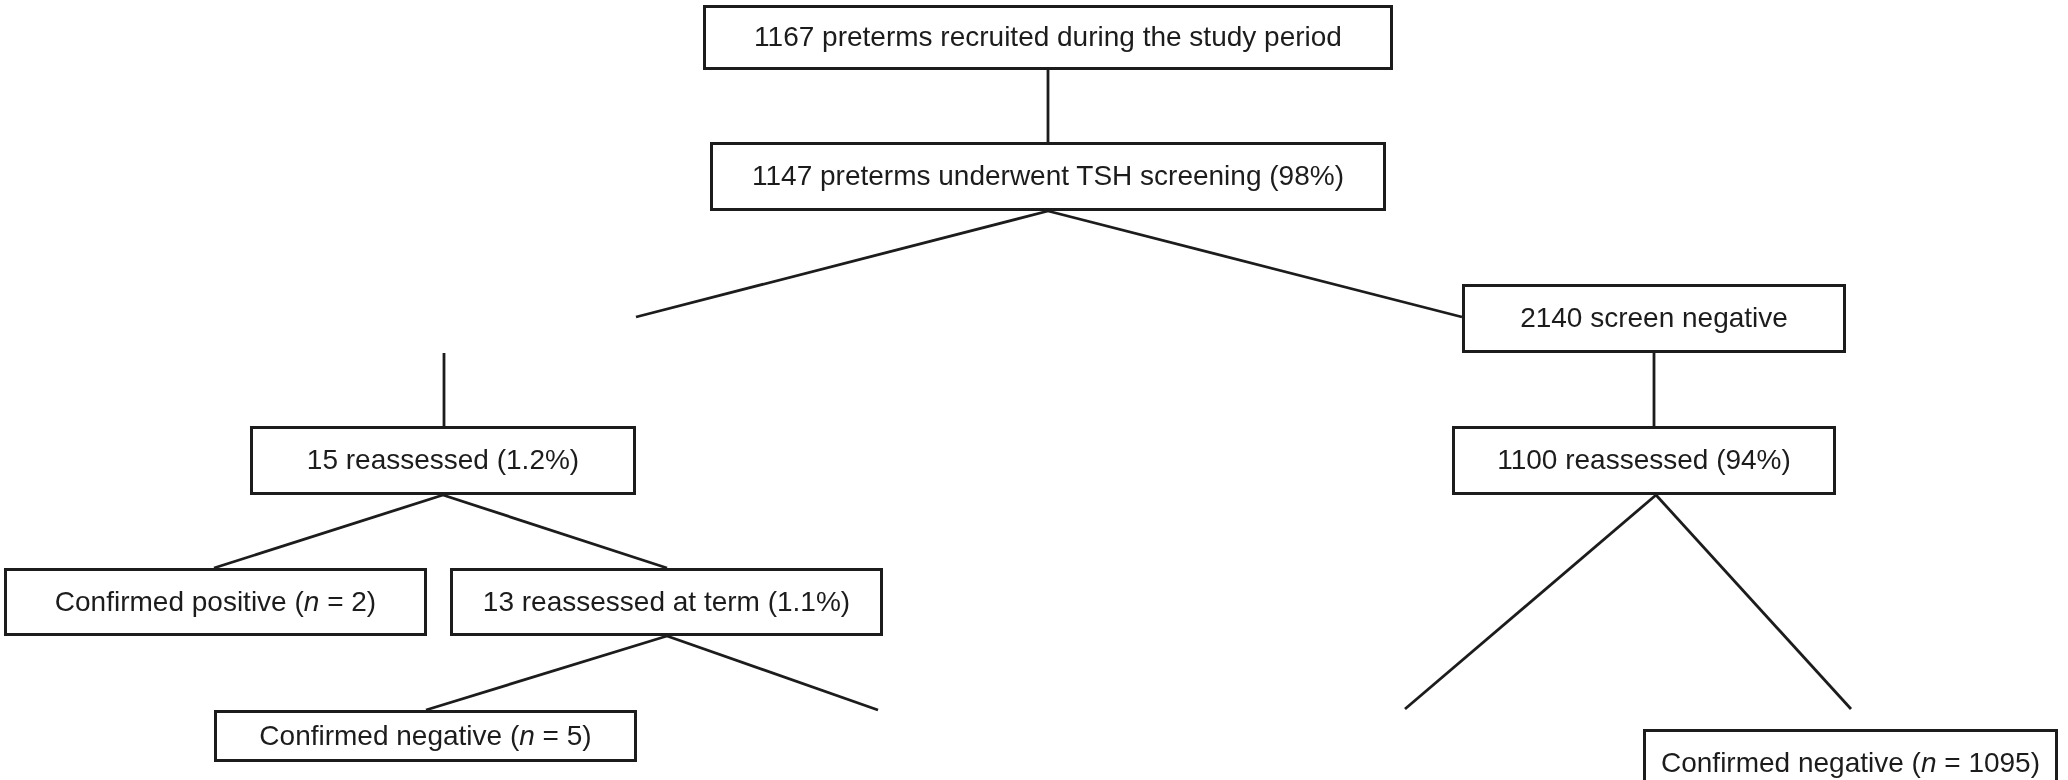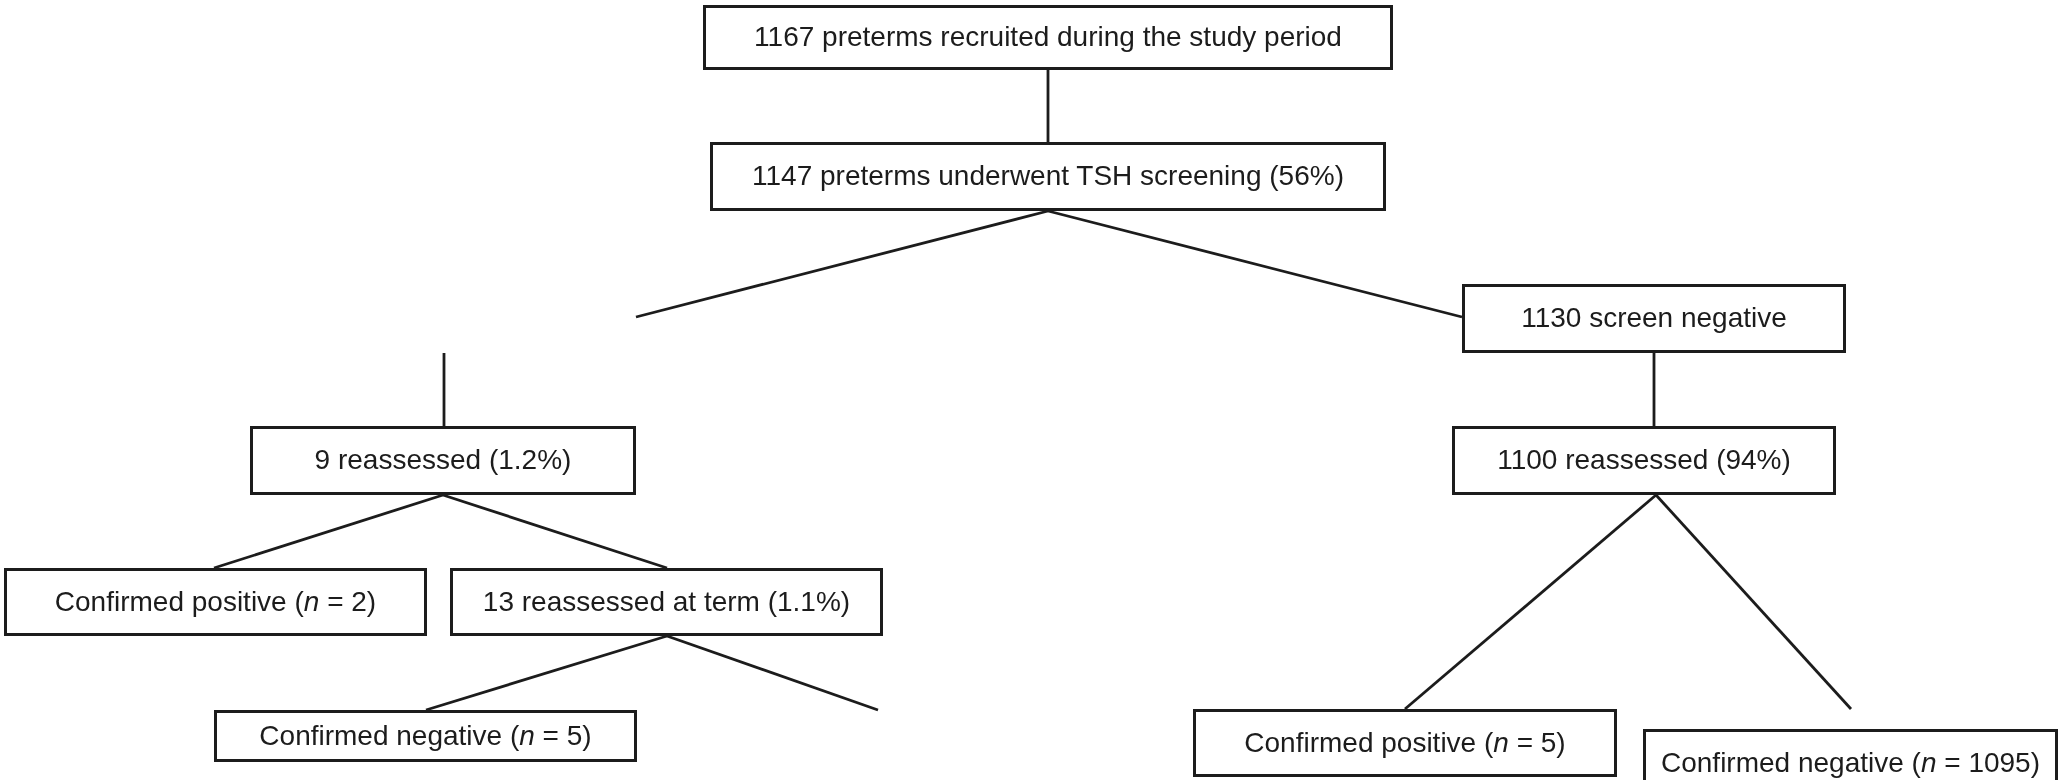--- a/index.html
+++ b/index.html
@@ -63,50 +63,47 @@
     <line x1="667" y1="636" x2="878" y2="710"></line>
     <line x1="1656" y1="495" x2="1405" y2="709"></line>
     <line x1="1656" y1="495" x2="1851" y2="709"></line>
   </svg>
 
   <div class="node" style="left:703px;top:5px;width:690px;height:65px">
     <span>1167 preterms recruited during the study period</span>
   </div>
 
   <div class="node" style="left:710px;top:142px;width:676px;height:69px">
-    <span>1147 preterms underwent TSH screening (56%)</span>
+    <span>1147 preterms underwent TSH screening (98%)</span>
   </div>
 
 
   <div class="node" style="left:1462px;top:284px;width:384px;height:69px">
-    <span>1130 screen negative</span>
+    <span>2140 screen negative</span>
   </div>
 
   <div class="node" style="left:250px;top:426px;width:386px;height:69px">
-    <span>9 reassessed (1.2%)</span>
+    <span>15 reassessed (1.2%)</span>
   </div>
 
   <div class="node" style="left:1452px;top:426px;width:384px;height:69px">
     <span>1100 reassessed (94%)</span>
   </div>
 
   <div class="node" style="left:4px;top:568px;width:423px;height:68px">
     <span><span>Confirmed positive (</span><i>n</i><span> = 2)</span></span>
   </div>
 
   <div class="node" style="left:450px;top:568px;width:433px;height:68px">
     <span>13 reassessed at term (1.1%)</span>
   </div>
 
   <div class="node" style="left:214px;top:710px;width:423px;height:52px">
     <span><span>Confirmed negative (</span><i>n</i><span> = 5)</span></span>
   </div>
 
 
-  <div class="node" style="left:1193px;top:709px;width:424px;height:68px">
-    <span><span>Confirmed positive (</span><i>n</i><span> = 5)</span></span>
-  </div>
 
   <div class="node" style="left:1643px;top:729px;width:415px;height:68px">
     <span><span>Confirmed negative (</span><i>n</i><span> = 1095)</span></span>
   </div>
 
 </div>
 
 </body></html>

